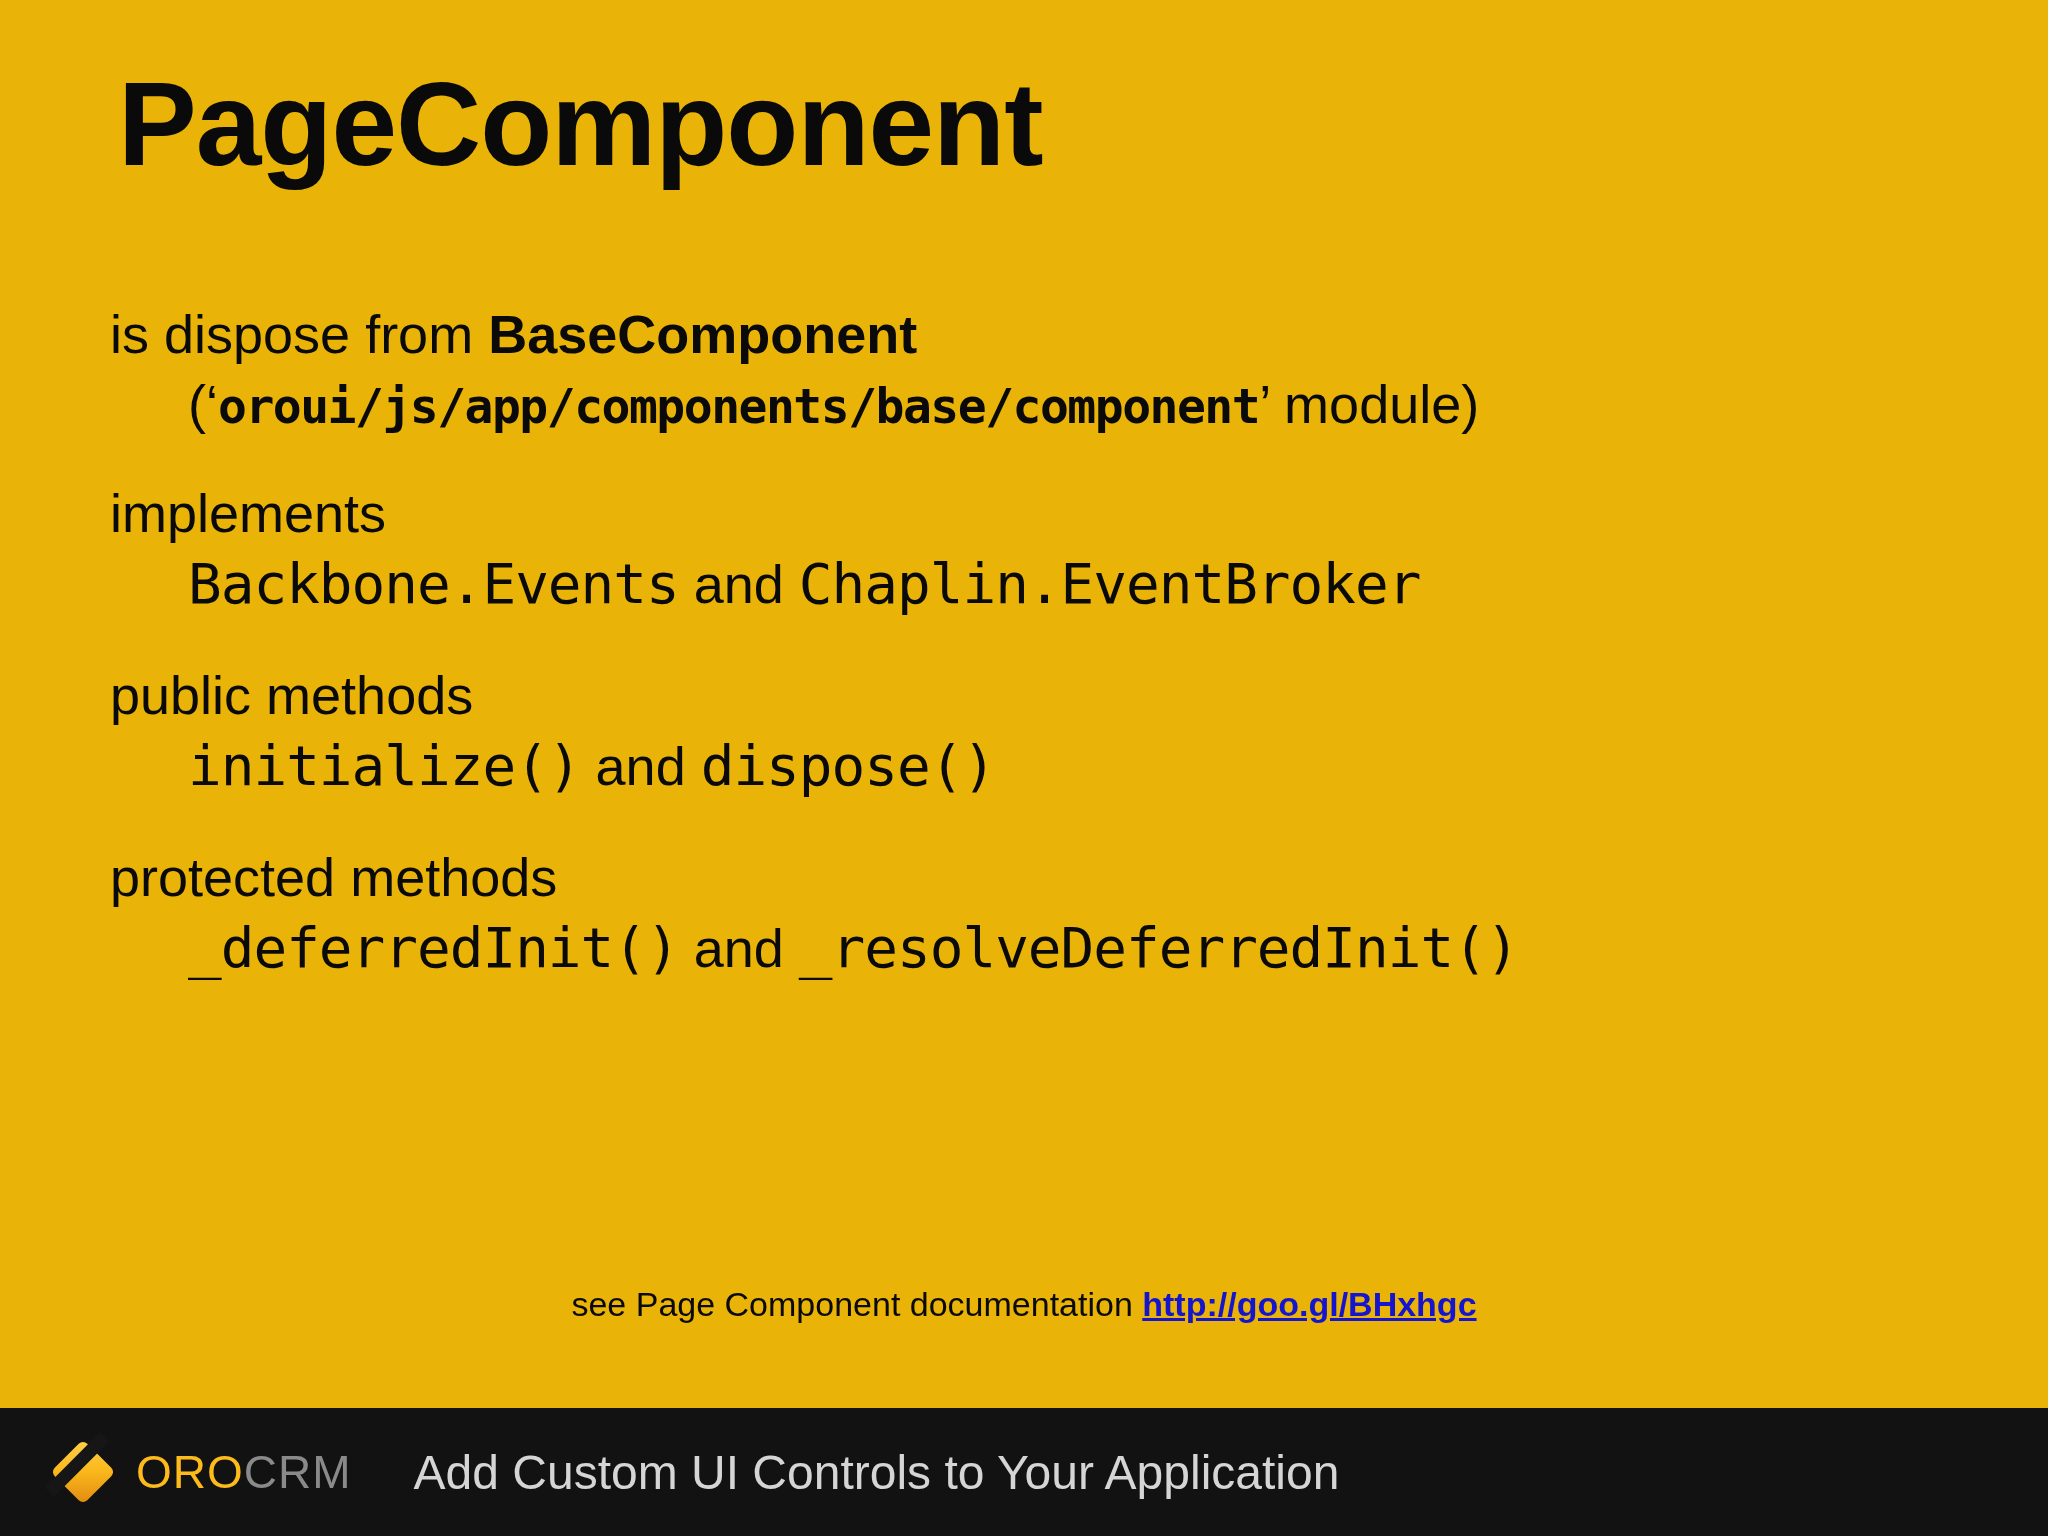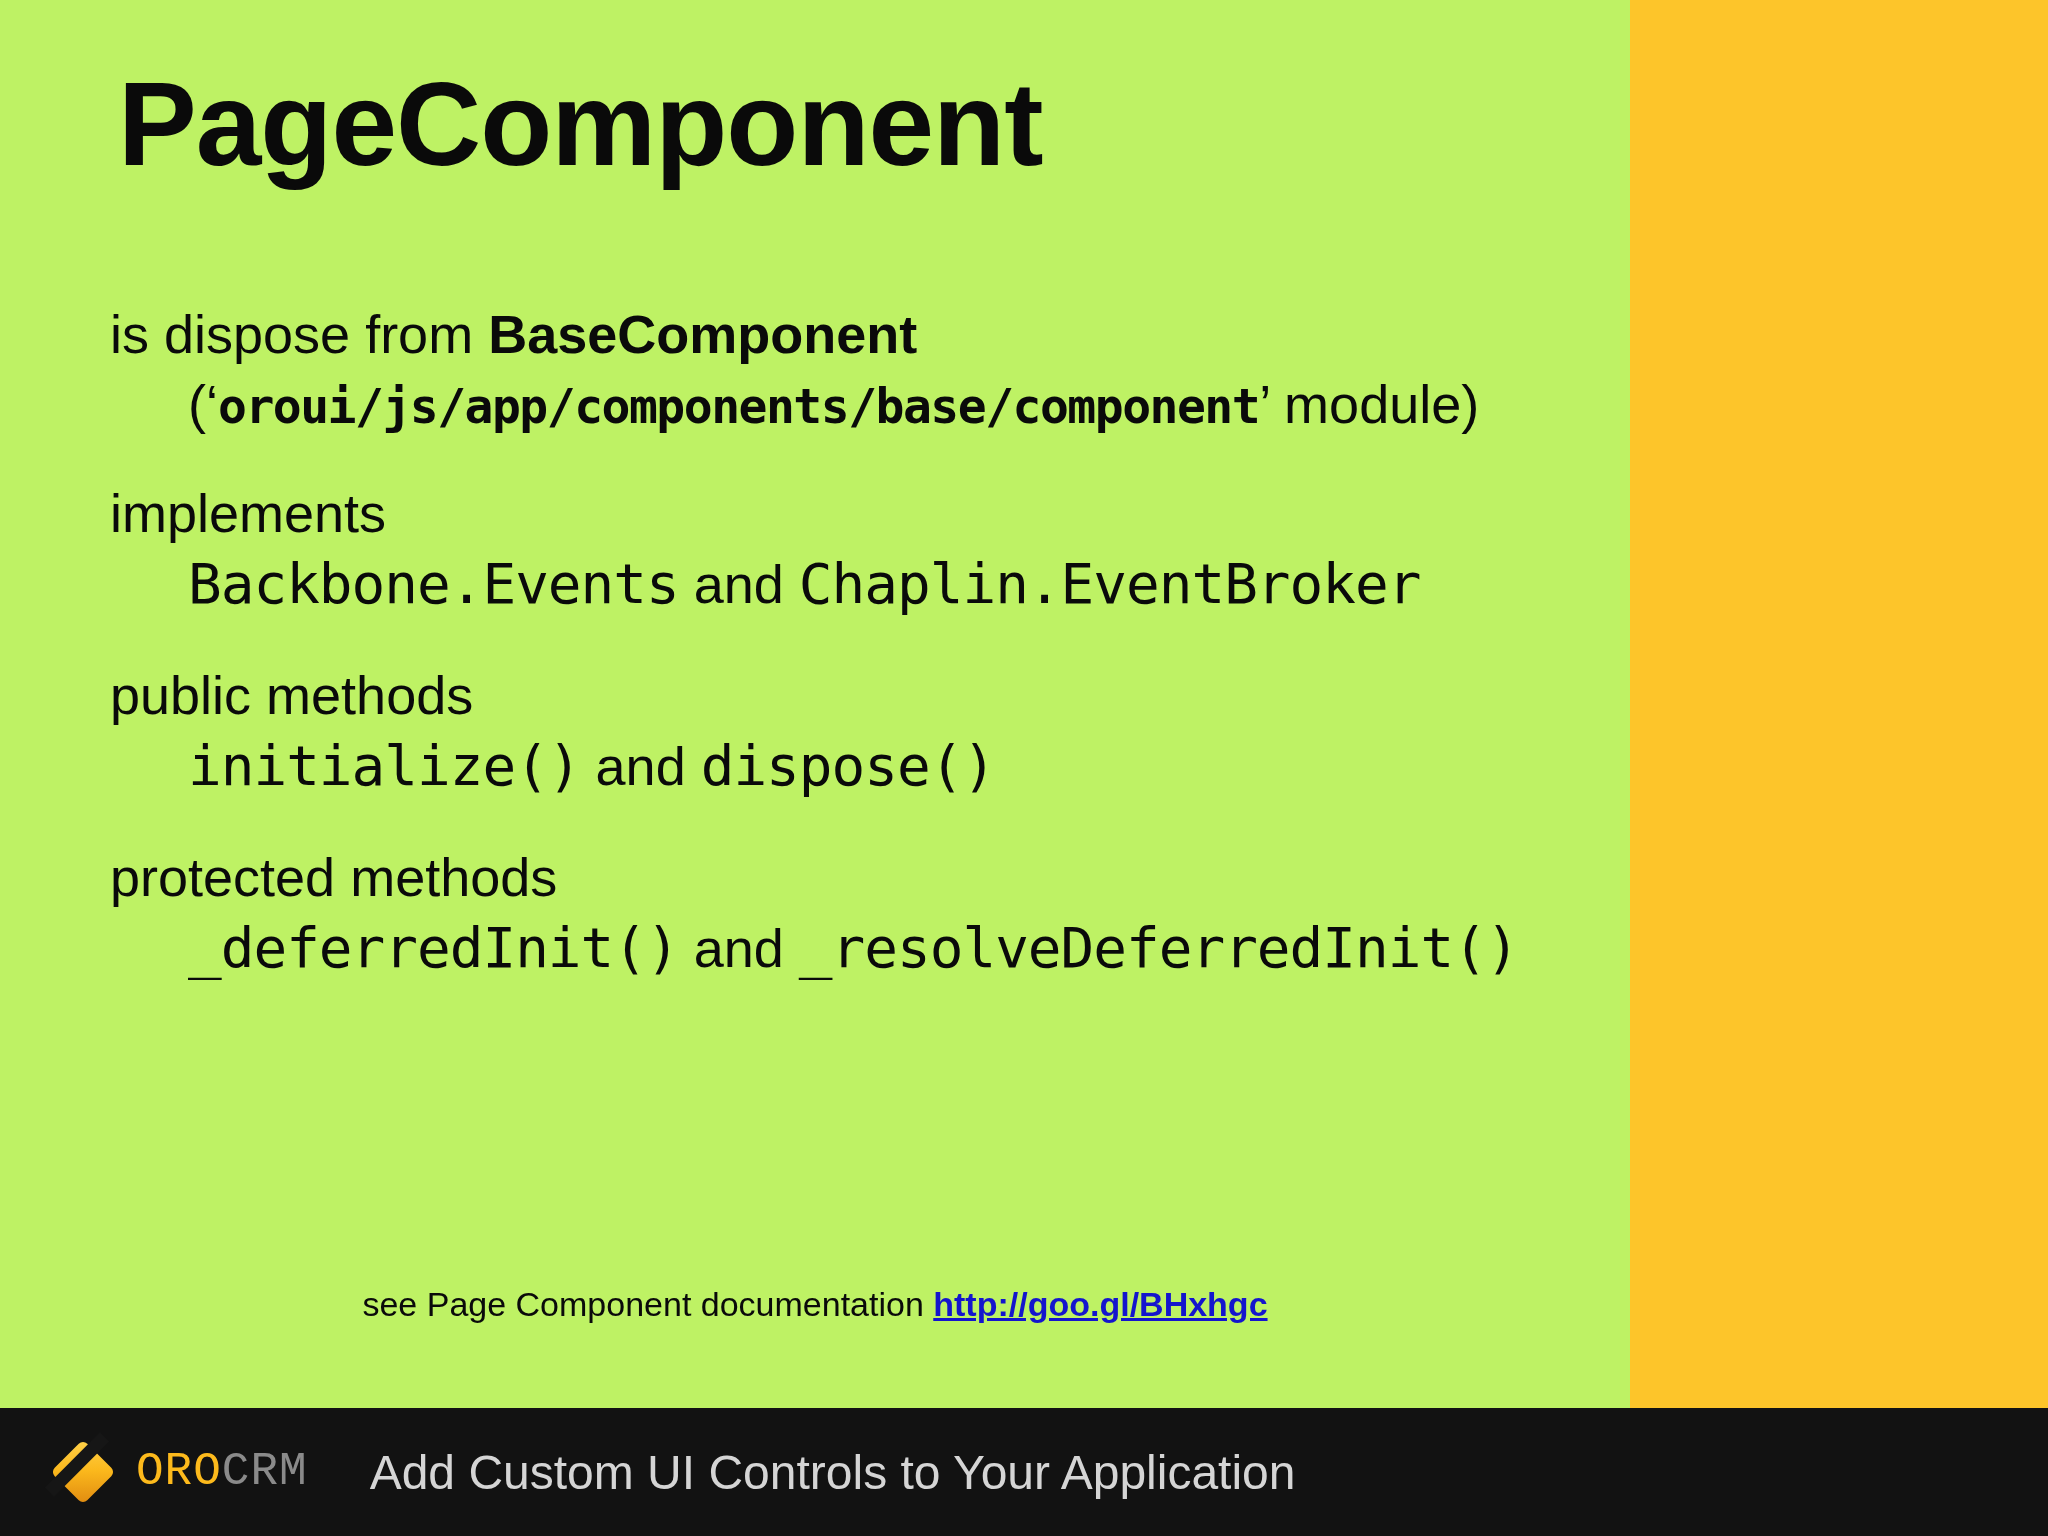--- a/index.html
+++ b/index.html
@@ -9,23 +9,23 @@
   body {
     width: 2048px;
     height: 1536px;
     overflow: hidden;
     font-family: "Liberation Sans", sans-serif;
     background: #FDC52A;
   }
 
   .slide {
     position: relative;
-    width: 1630px;
+    width: 2048px;
     height: 1536px;
-    background: #bef264;
+    background: #eab308;
     box-sizing: border-box;
   }
 
   
   .slide-title {
     position: absolute;
     left: 118px;
     top: 58px;
     font-size: 118px;
     font-weight: bold;
@@ -149,21 +149,21 @@
     height: 13px;
     background: #161616;
     transform: rotate(-45deg);
   }
 
   .logo-text {
     font-size: 46px;
     font-weight: normal;
     letter-spacing: 1px;
     line-height: 1;
-    font-family: Liberation Mono, monospace;
+    font-family: Liberation Sans, sans-serif;
   }
   .logo-oro { color: #FDBA1C; }
   .logo-crm { color: #8A8A8A; }
 
   .footer-title {
     color: #D5D5D5;
     font-size: 48px;
     margin-left: 62px;
     white-space: nowrap;
   }

